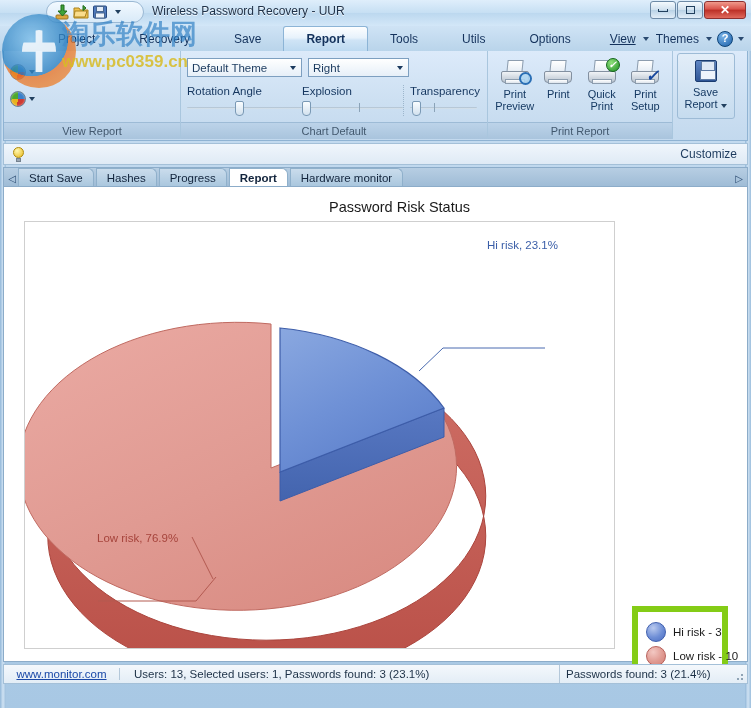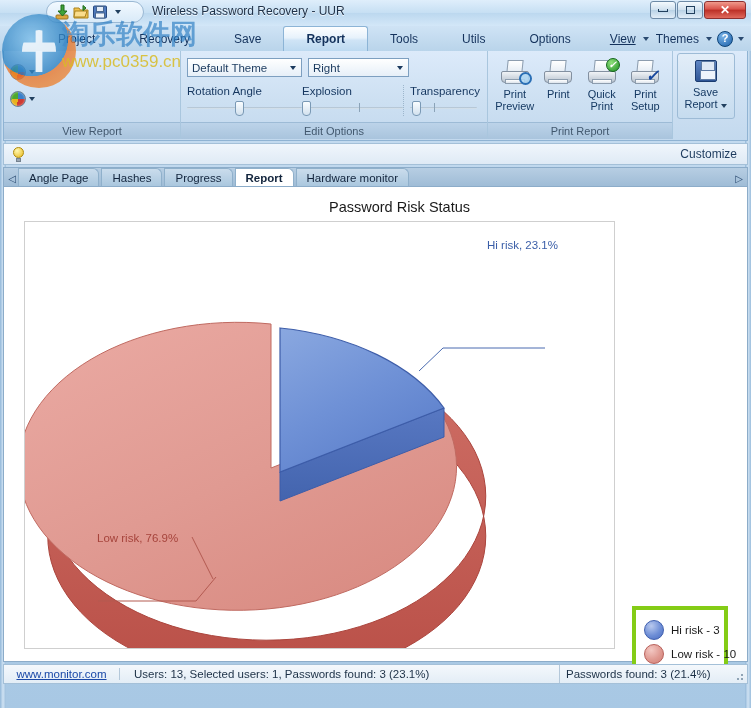--- a/index.html
+++ b/index.html
@@ -315,21 +315,21 @@
   #pie-svg { position: absolute; left: 0; top: 0; }
   .lbl {
     position: absolute; font-size: 11.5px; white-space: nowrap;
   }
   #lbl-hi { left: 455px; top: 310px; color: #3a5ea8; }
   #lbl-low { left: 93px; top: 582px; color: #a6443c; }
 
   #legend {
     position: absolute; left: 628px; top: 419px;
     width: 96px; height: 66px;
-    border: 4px solid #84cc16; background: #fff;
+    border: 6px solid #84cc16; background: #fff;
     padding: 8px 0 0 8px;
   }
   .leg-row { display: flex; align-items: center; gap: 7px; height: 24px; }
   .leg-dot { width: 20px; height: 20px; border-radius: 50%; flex: none; }
   .leg-dot.hi {
     background: radial-gradient(circle at 35% 28%,#b9c9ee,#6e8ed6 55%,#4a6cc0);
     border: 1px solid #3f5fae;
   }
   .leg-dot.low {
     background: radial-gradient(circle at 35% 28%,#f3c8c3,#e09a92 55%,#d07f76);
@@ -383,21 +383,21 @@
     clip-path: polygon(40% 0, 60% 0, 60% 30%, 100% 30%, 100% 52%, 60% 52%, 60% 100%, 40% 100%, 40% 52%, 0 52%, 0 30%, 40% 30%);
   }
   #wm-cn {
     position: absolute; left: 62px; top: 16px;
     font-size: 27px; font-weight: bold; color: #2d7fc4;
     opacity: .78; white-space: nowrap;
     font-family: Liberation Sans, sans-serif;
   }
   #wm-url {
     position: absolute; left: 62px; top: 52px;
-    font-size: 17px; font-weight: normal; color: #d8b400;
+    font-size: 17px; font-weight: bold; color: #d8b400;
     opacity: .85; white-space: nowrap;
   }
 </style>
 </head>
 <body>
 
 <div id="app-window">
   <div class="frame-side-l"></div>
   <div class="frame-side-r"></div>
 
@@ -502,21 +502,21 @@
           <div style="width:74px; border-left:1px dotted #9db6cc; padding-left:6px">
             <div class="slider-lbl">Transparency</div>
             <div class="slider">
               <div class="track"></div>
               <div class="tick" style="left:24px"></div>
               <div class="thumb" style="left:2px"></div>
             </div>
           </div>
         </div>
       </div>
-      <div class="rgroup-title">Edit Options</div>
+      <div class="rgroup-title">Chart Default</div>
     </div>
 
     <div class="rgroup" id="grp-print">
       <div class="rgroup-body print-items">
         <div class="pbtn">
           <div class="picon">
             <span class="printer">
               <i class="paper"></i>
                 <i class="body"></i>
                 <i class="tray"></i>
@@ -578,21 +578,21 @@
   <div id="customize-bar">
     <span class="bulb">
         <i class="glass"></i>
         <i class="base"></i>
       </span>
     <span id="customize-label">Customize</span>
   </div>
 
   <div id="tabstrip">
     <span class="scroll-arrow left">◁</span>
-    <div class="tab">Angle Page</div>
+    <div class="tab">Start Save</div>
     <div class="tab">Hashes</div>
     <div class="tab">Progress</div>
     <div class="tab selected">Report</div>
     <div class="tab">Hardware monitor</div>
     <span class="scroll-arrow right">▷</span>
   </div>
 
   <div id="content">
     <div id="chart-title">Password Risk Status</div>
 

